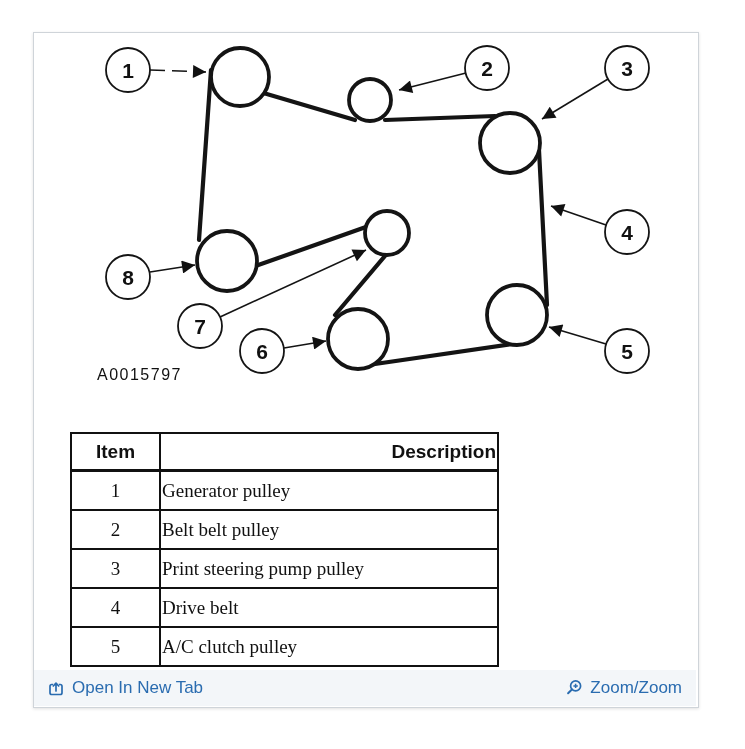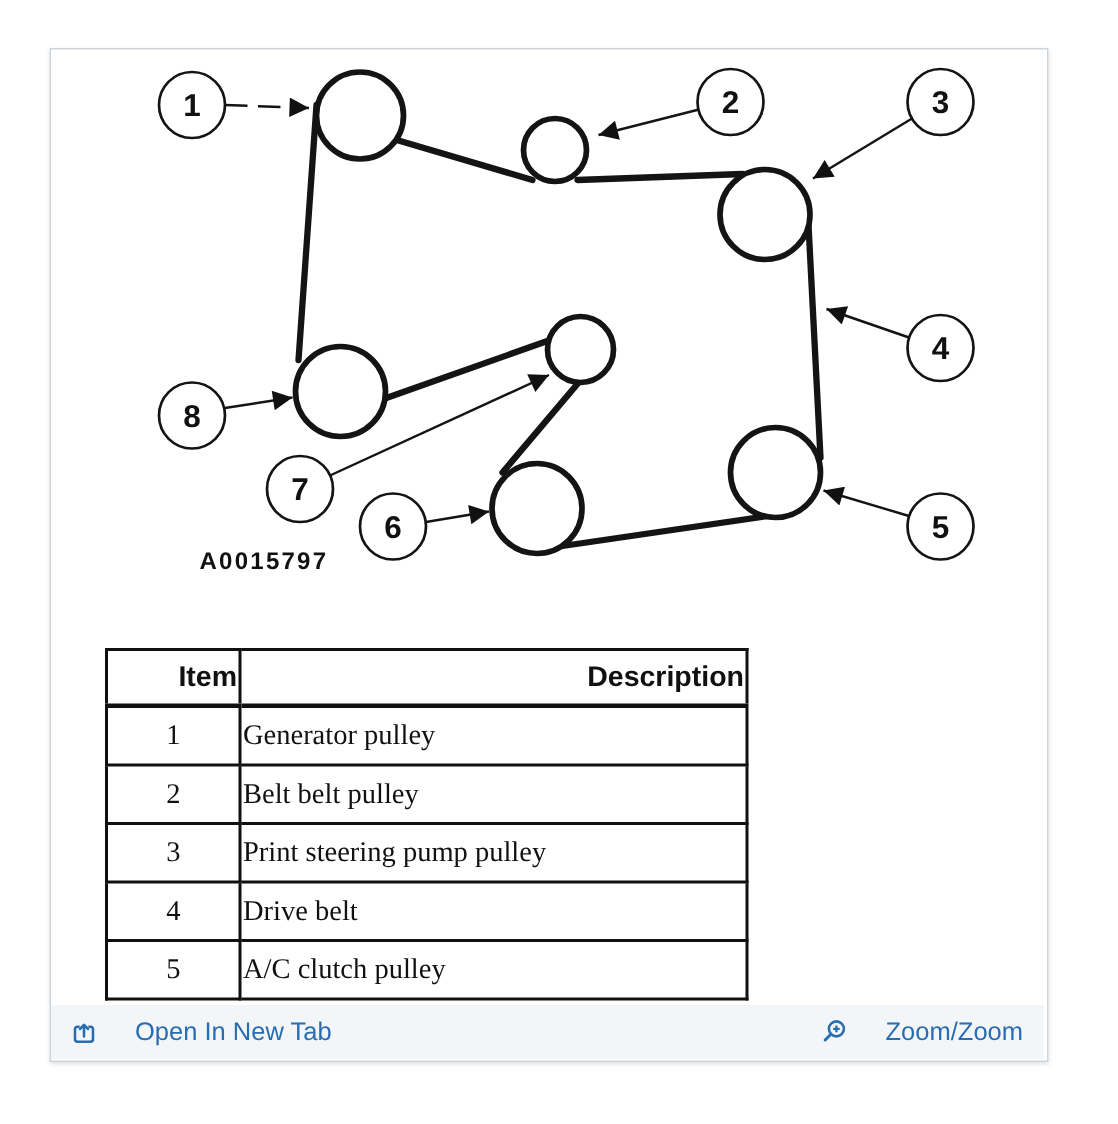--- a/index.html
+++ b/index.html
@@ -1,36 +1,36 @@
 <!DOCTYPE html>
 <html><head>
 <meta charset="utf-8">
 <style>
   html,body{margin:0;padding:0;background:#ffffff;}
   body{width:745px;height:749px;position:relative;overflow:hidden;
        font-family:"Liberation Sans",sans-serif;color:#111;}
   .panel{position:absolute;left:33px;top:32px;width:664px;height:674px;
          background:#fff;border:1px solid #cfd4d9;box-shadow:0 1px 3px rgba(0,0,0,.12);}
   svg.diagram{position:absolute;left:0;top:0;pointer-events:none;}
-  .fig-label{position:absolute;left:97px;top:366px;font-weight:bold;font-size:16px;
-             letter-spacing:1.5px;color:#111;margin-left:36px;}
+  .fig-label{position:absolute;left:97px;top:366px;font-weight:normal;font-size:16px;
+             letter-spacing:1.5px;color:#111;}
   table.legend{position:absolute;left:70px;top:432px;width:429px;
                border-collapse:collapse;table-layout:fixed;background:#fff;}
   table.legend th,table.legend td{border:2px solid #111;overflow:hidden;white-space:nowrap;}
   table.legend th{height:33px;font-size:19px;font-family:"Liberation Sans",sans-serif;
                   font-weight:bold;border-bottom:3px solid #111;}
-  th.col-item{width:85px;text-align:right;}
+  th.col-item{width:85px;text-align:center;}
   th.col-desc{text-align:right;padding-left:11px;}
   table.legend td{height:35px;font-size:19px;font-family:"Liberation Serif",serif;}
   td.cell-item{text-align:center;}
   td.cell-desc{text-align:left;}
   .footer{position:absolute;left:34px;top:670px;width:662px;height:36px;
           background:#f3f6f9;display:flex;align-items:center;
           justify-content:space-between;padding:0 14px;box-sizing:border-box;}
-  .link{display:flex;align-items:center;gap:25px;color:#2a6cb0;font-size:17px;
+  .link{display:flex;align-items:center;gap:7px;color:#2a6cb0;font-size:17px;
         cursor:pointer;text-decoration:none;}
   .link svg{display:block;}
 </style>
 </head>
 <body>
 
 <div class="panel"></div>
 
 <svg class="diagram" width="745" height="749" viewBox="0 0 745 749">
   <defs>

